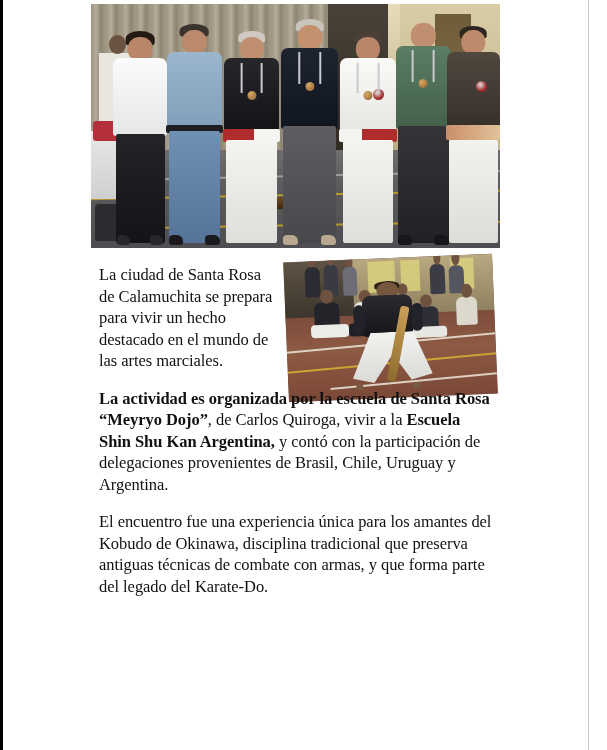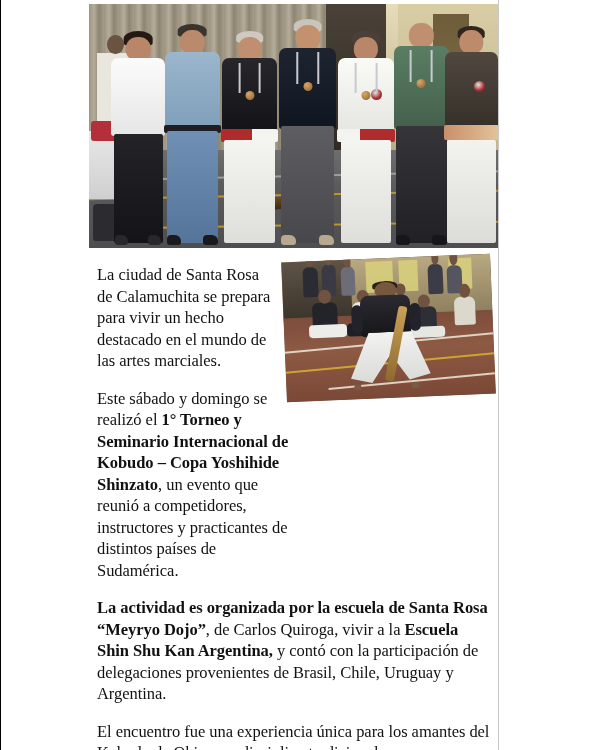--- a/index.html
+++ b/index.html
@@ -10,24 +10,24 @@
     width: 607px;
     height: 750px;
     background: #ffffff;
     font-family: "Liberation Serif", "DejaVu Serif", serif;
     overflow: hidden;
     position: relative;
   }
   .page {
     position: absolute;
     left: 0; top: 0;
-    width: 499px;
+    width: 589px;
     height: 750px;
     background: #ffffff;
-    border-left: 1px solid #000000;
+    border-left: 3px solid #000000;
     border-right: 1px solid #c9c9c9;
     box-sizing: border-box;
     overflow: hidden;
   }
 
   
   .hero-photo {
     position: absolute;
     left: 88px;
     top: 4px;
@@ -367,18 +367,17 @@
       <div class="dm-arm" style="right:-14%;"></div>
       <div class="dm-pants"></div>
       <div class="dm-bo"></div>
       <div class="dm-foot" style="left:-14%;"></div>
       <div class="dm-foot" style="right:-6%;"></div>
     </div>
   </div>
 
   <div class="article">
     <p class="para narrow"><span>La ciudad de Santa Rosa de Calamuchita se prepara para vivir un hecho destacado en el mundo de las artes marciales.</span></p>
-    <p class="para mid"><span>Este sábado y domingo se realizó el </span><b>1° Torneo y Seminario Internacional de Kobudo – Copa Yoshihide Shinzato</b><span>, un evento que reunió a competidores, instructores y practicantes de distintos países de Sudamérica.</span></p>
     <p class="para"><b>La actividad es organizada por la escuela de Santa Rosa “Meyryo Dojo”</b><span>, de Carlos Quiroga, vivir a la </span><b>Escuela Shin Shu Kan Argentina,</b><span> y contó con la participación de delegaciones provenientes de Brasil, Chile, Uruguay y Argentina.</span></p>
     <p class="para"><span>El encuentro fue una experiencia única para los amantes del Kobudo de Okinawa, disciplina tradicional que preserva antiguas técnicas de combate con armas, y que forma parte del legado del Karate-Do.</span></p>
   </div>
 
 </div>
 
 </body></html>

